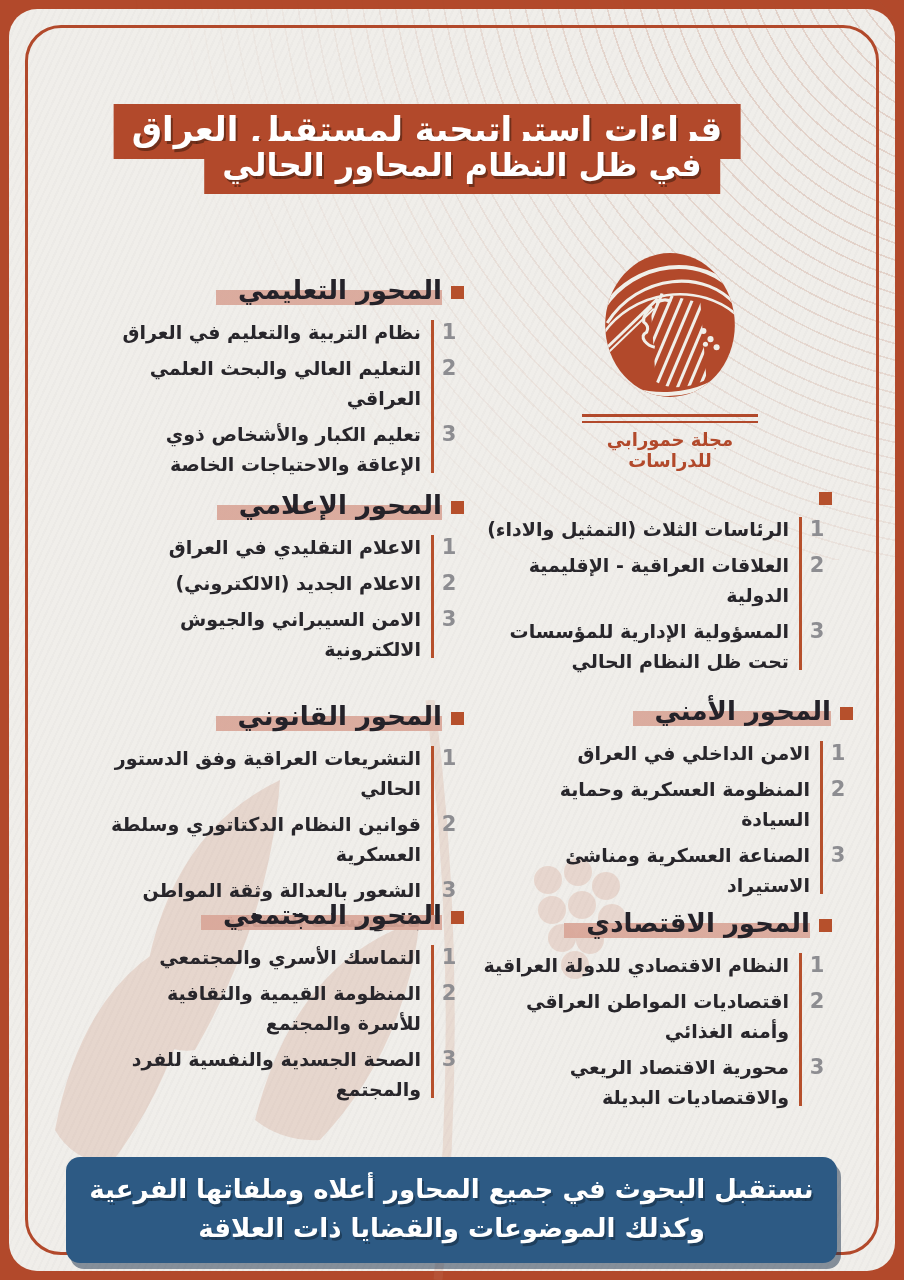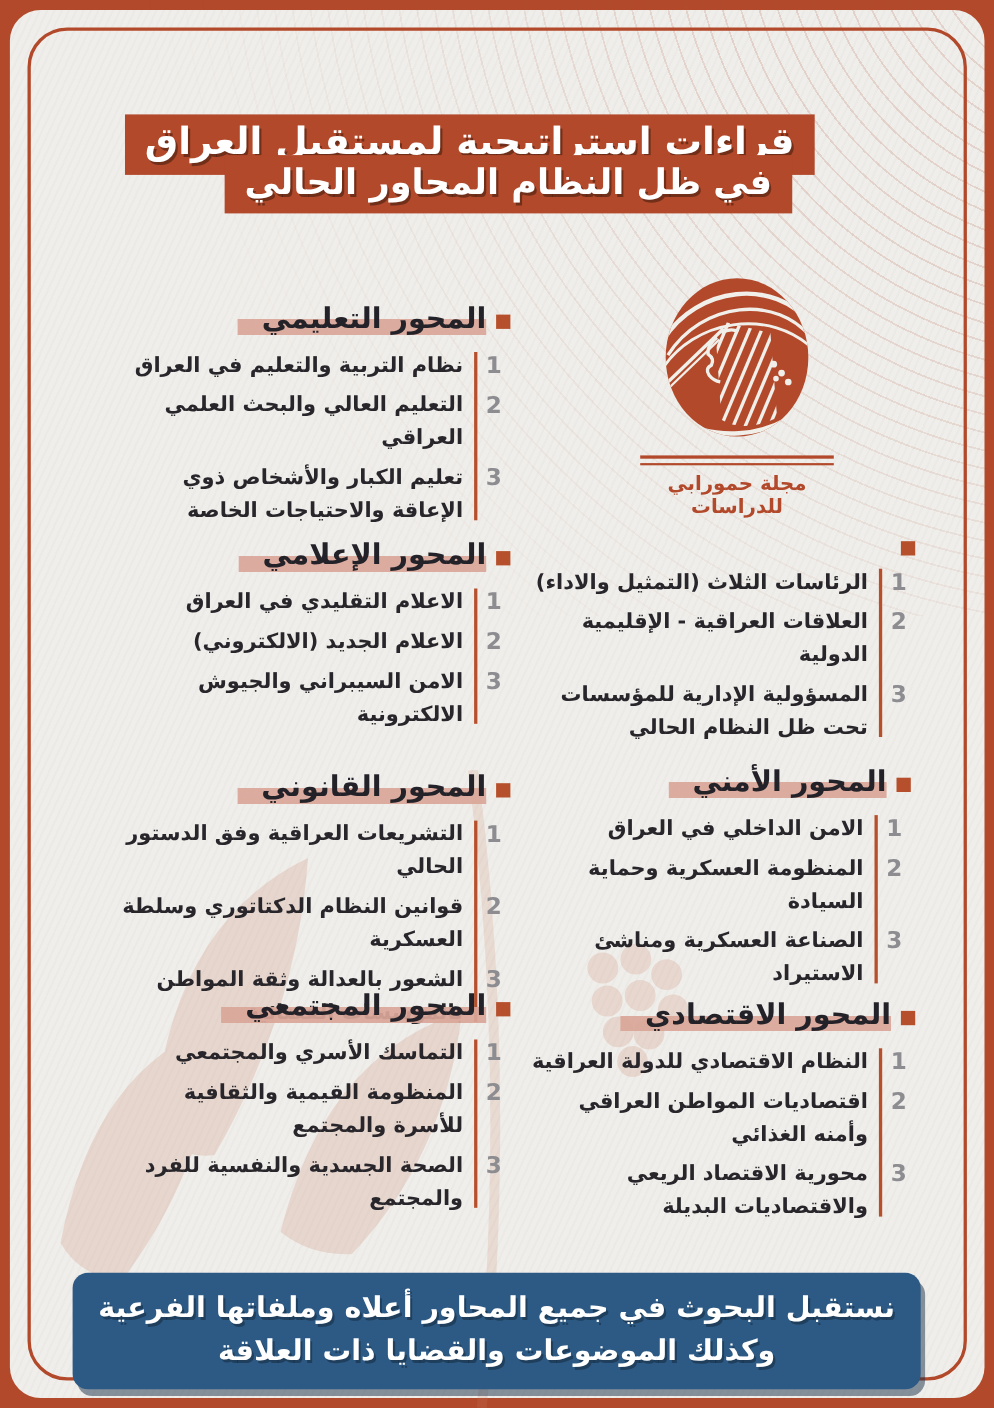--- a/index.html
+++ b/index.html
@@ -63,21 +63,21 @@
   .num{flex:none;width:30px;text-align:center;font-size:21px;font-weight:bold;
        color:#8d8d91;line-height:30px;}
   .txt{flex:1;padding-inline-start:13px;font-size:19px;font-weight:bold;
        color:#28262b;line-height:30px;}
 
   .s-edu   {left:94px; top:274px;}
   .s-media {left:94px; top:489px;}
   .s-legal {left:94px; top:700px;}
   .s-social{left:94px; top:899px;}
   .s-pol   {left:462px;top:489px;}
-  .s-sec   {left:458px;top:695px;}
+  .s-sec   {left:483px;top:695px;}
   .s-econ  {left:462px;top:907px;}
 
   
   .footer{
     position:absolute;left:66px;top:1133px;width:771px;box-sizing:border-box;
     background:#2d5a84;border-radius:14px;box-shadow:4px 6px 0 rgba(26,48,73,.5);
     padding:13px 12px 15px;text-align:center;margin-top:24px;
   }
   .f-line{color:#fff;font-weight:bold;font-size:26px;line-height:1.5;
           text-shadow:2px 3px 0 rgba(10,22,34,.4);}

